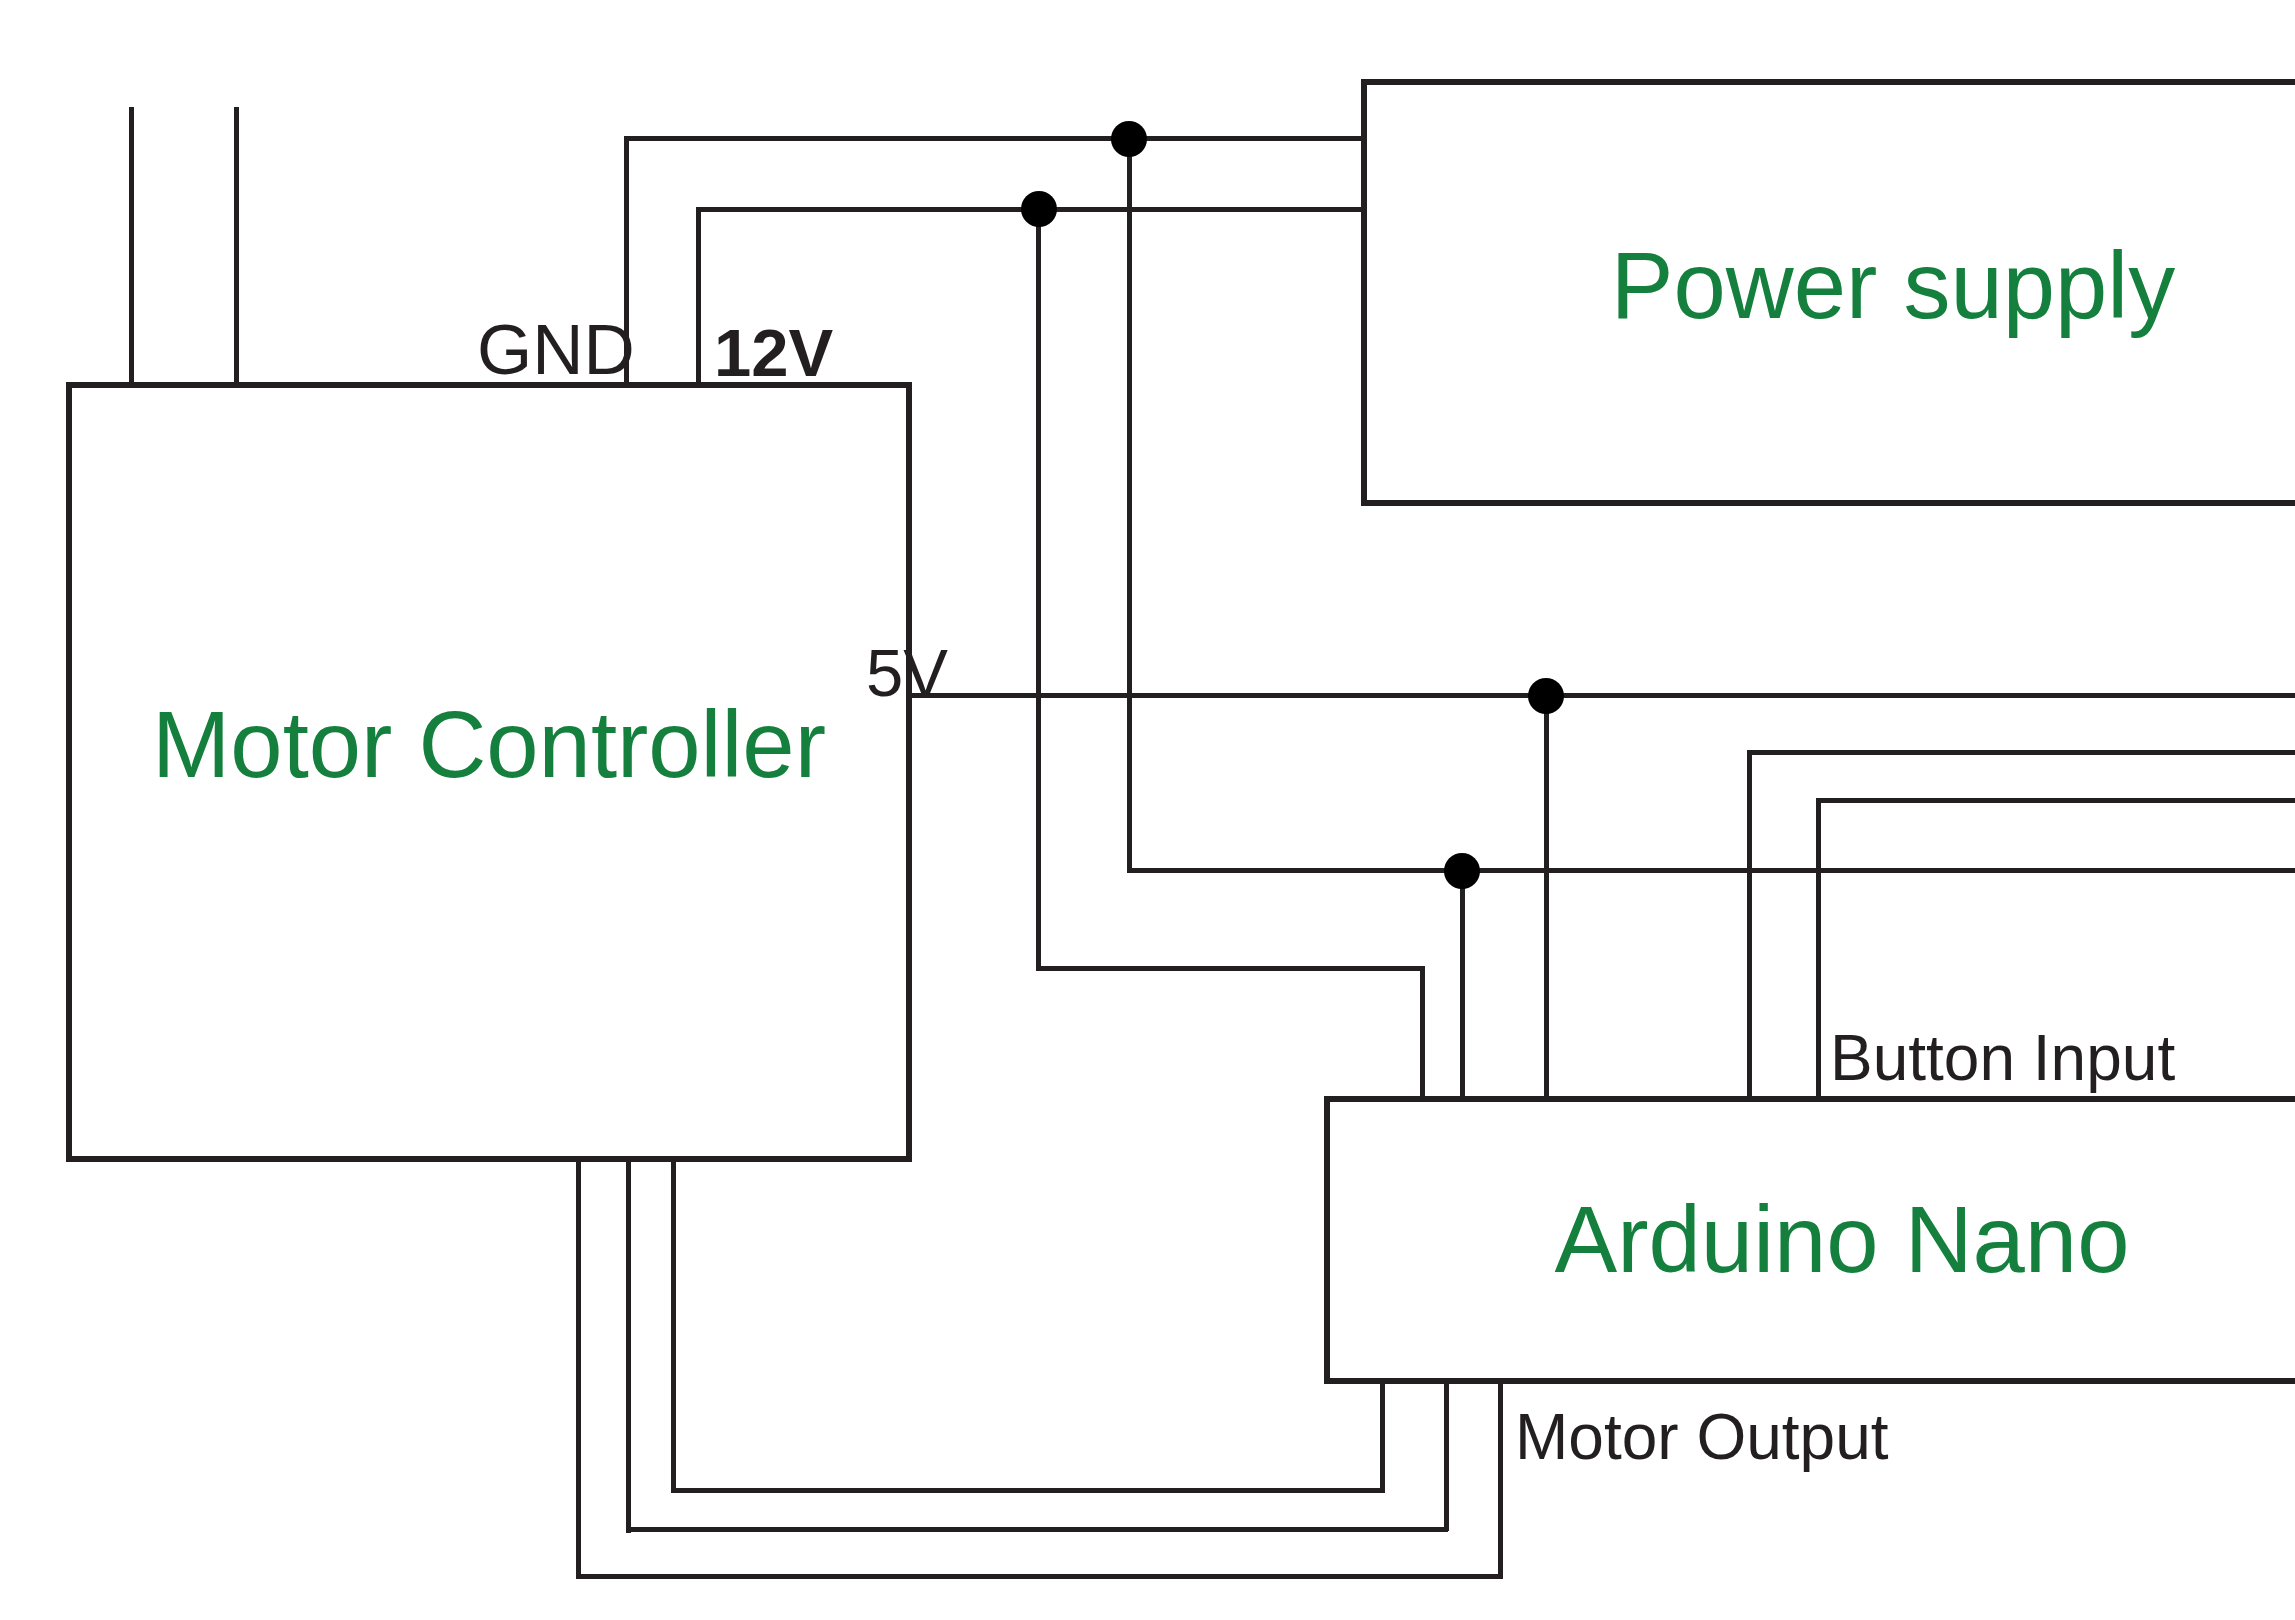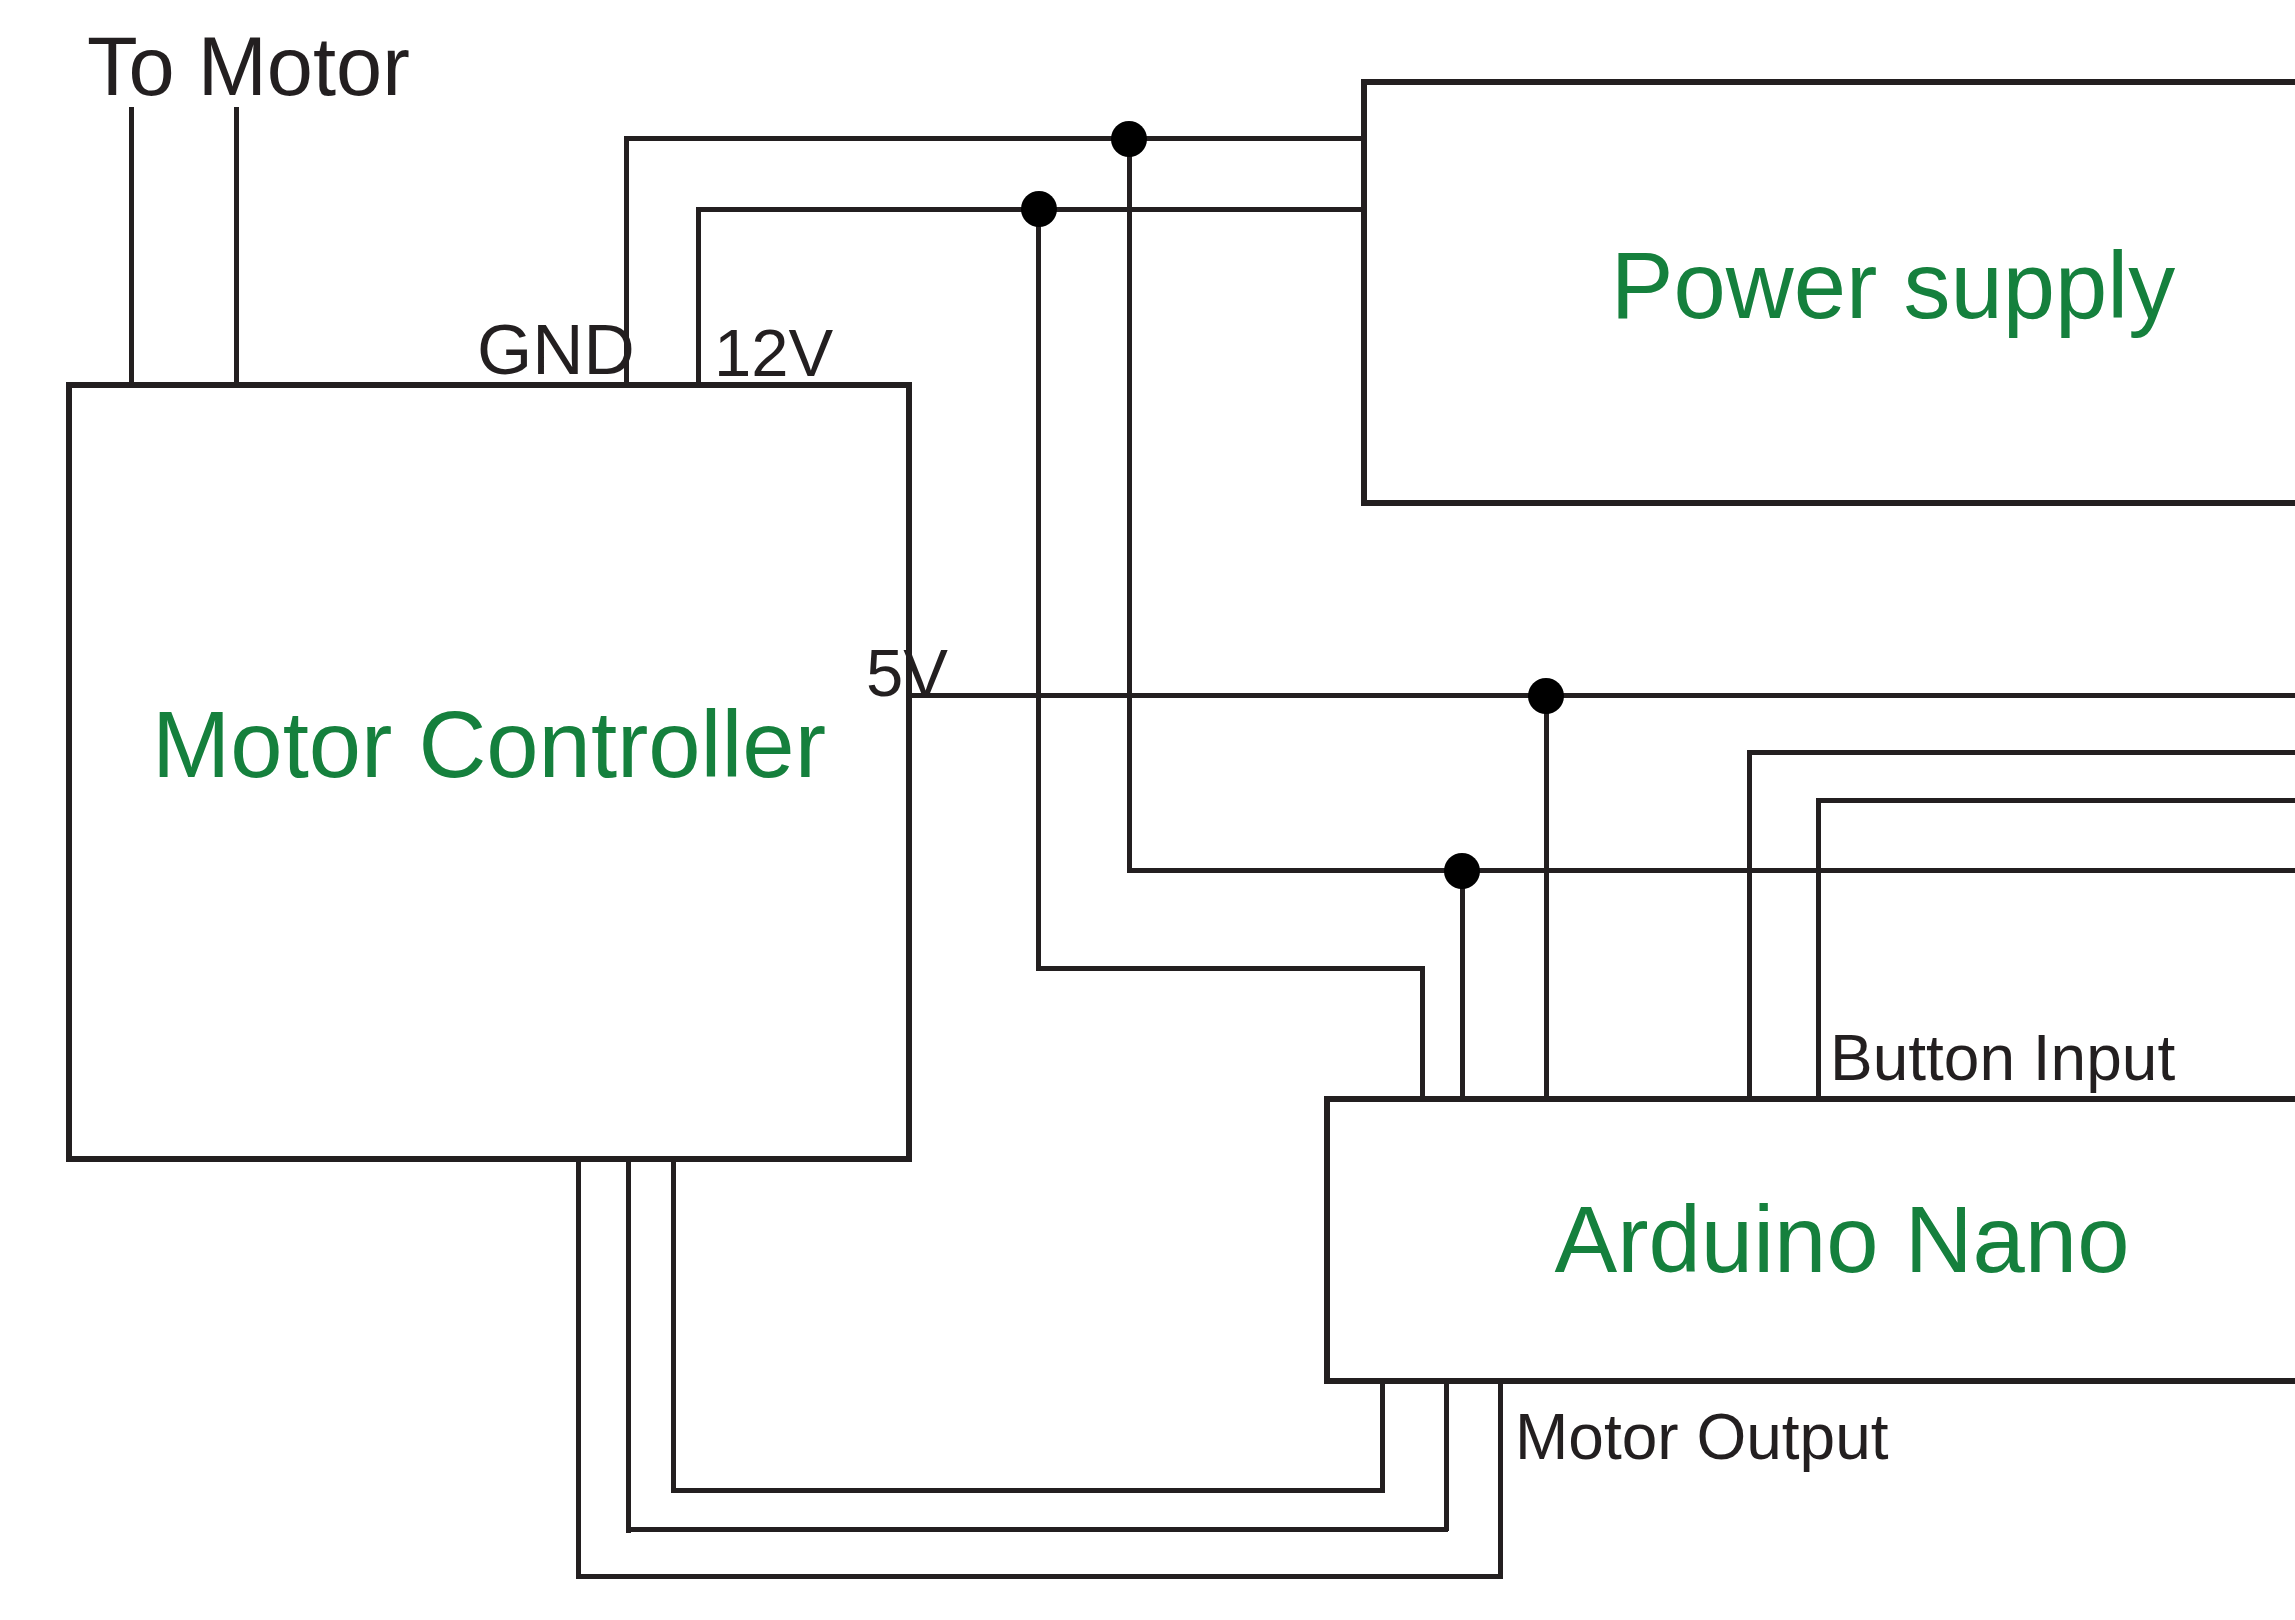--- a/index.html
+++ b/index.html
@@ -87,22 +87,21 @@
   </div>
 
   <div class="box" style="left: 1361px; top: 79px; width: 1064px; height: 427px; font-size: 94px; --dy: -6.9px;">
     <span class="box-label">Power supply</span>
   </div>
 
   <div class="box" style="left: 1324px; top: 1096px; width: 1036px; height: 288px; font-size: 94px;">
     <span class="box-label">Arduino Nano</span>
   </div>
 
-  <div class="lbl" style="left: 87px; top: 17.4px; font-size: 83px;">To Motor</div>
   <div class="lbl" style="left: 477px; top: 307px; font-size: 71px;">GND</div>
-  <div class="lbl" style="left: 714px; top: 313px; font-size: 67px;">12V</div>
+  <div class="lbl" style="left: 714px; top: 313px; font-size: 67px; font-weight: bold;">12V</div>
   <div class="lbl" style="left: 859px; top: 633px; font-size: 67px; margin-left: 7px;">5V</div>
 
   <div class="lbl" style="left: 1830px; top: 1020px; font-size: 64px;">Button Input</div>
   <div class="lbl" style="left: 1515px; top: 1399px; font-size: 64px;">Motor Output</div>
 
 </div>
 
 
 </body></html>

